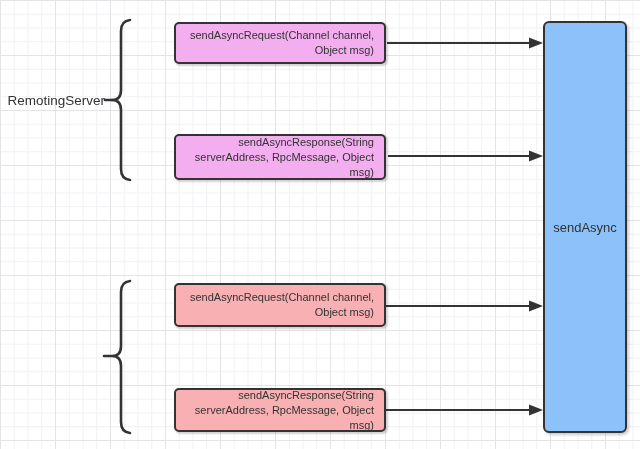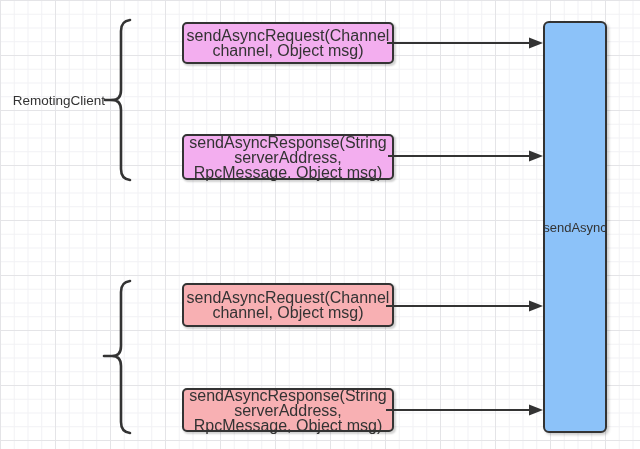--- a/index.html
+++ b/index.html
@@ -47,39 +47,38 @@
   .m-box {
     position: absolute;
     left: 174px;
     width: 212px;
     box-sizing: border-box;
     border: 2px solid var(--stroke, #333333);
     border-radius: 5px;
     display: flex;
     align-items: center;
     justify-content: center;
-    text-align: center;
-    font-size: 16px;
+    text-align: right;
+    font-size: 11px;
     line-height: 15px;
     color: #333333;
     padding: 2px 10px;
     box-shadow: 1.5px 1.5px 2px rgba(0,0,0,0.18);
-    margin-left: 8px;
   }
   .client-fill { background: var(--client-fill, #F3AEEF); }
   .server-fill { background: var(--server-fill, #F8B0B3); }
   #box-client-request  { top: 22px;  height: 42px; }
   #box-client-response { top: 134px; height: 46px; }
   #box-server-request  { top: 283px; height: 44px; }
   #box-server-response { top: 388px; height: 44px; }
   .target-box {
     position: absolute;
     left: 543px;
     top: 21px;
-    width: 64px;
+    width: 84px;
     height: 412px;
     box-sizing: border-box;
     border: 2px solid var(--stroke, #333333);
     border-radius: 6px;
     background: var(--target-fill, #8CC2F9);
     display: flex;
     align-items: center;
     justify-content: center;
     text-align: center;
     font-size: 13px;
@@ -95,21 +94,21 @@
     white-space: nowrap;
   }
   #label-client { width: 105px; top: 93px; }
   #label-server { width: 103px; top: 349px; }
 </style>
 </head>
 <body>
 
 <div class="canvas">
 
-  <div class="g-label" id="label-client">RemotingClient</div>
+  <div class="g-label" id="label-client">RemotingServer</div>
 
   <div class="m-box client-fill" id="box-client-request">
     <span>sendAsyncRequest(Channel channel, Object msg)</span>
   </div>
   <div class="m-box client-fill" id="box-client-response">
     <span>sendAsyncResponse(String serverAddress, RpcMessage, Object msg)</span>
   </div>
 
   <div class="m-box server-fill" id="box-server-request">
     <span>sendAsyncRequest(Channel channel, Object msg)</span>

